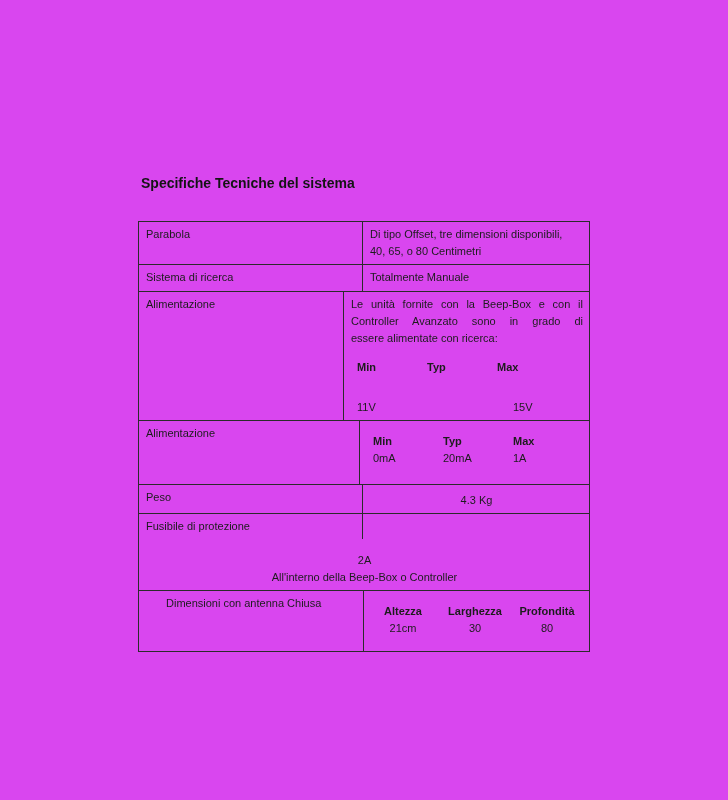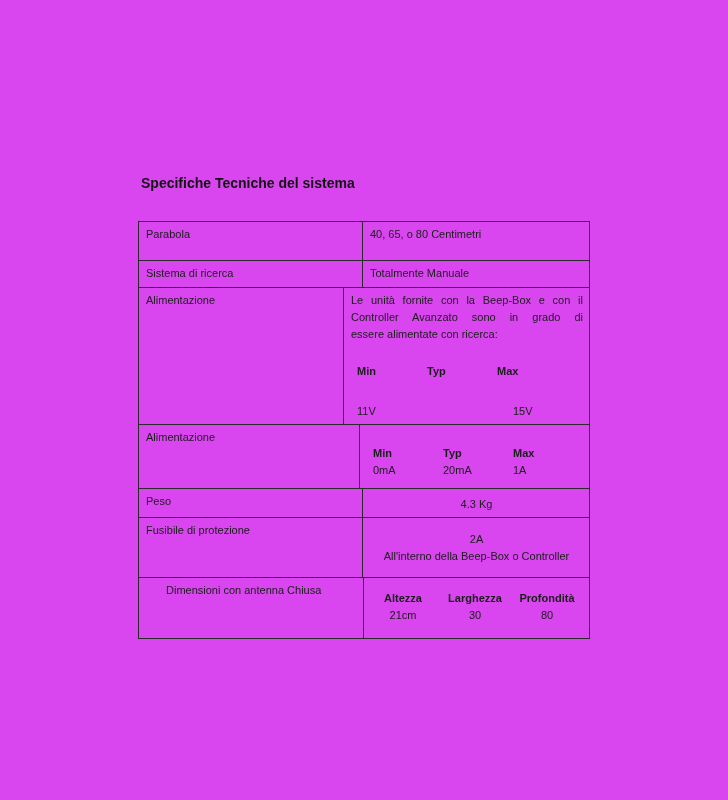--- a/index.html
+++ b/index.html
@@ -19,26 +19,26 @@
   .row { display:flex; border-bottom:1.5px solid #2b2b2b; box-sizing:border-box; }
   .row:last-child { border-bottom:none; }
   .cell { box-sizing:border-box; padding:4px 6px 4px 7px; }
   .cell.label { width:224px; border-right:1.5px solid #2b2b2b; }
   .cell.value { flex:1; }
   .r0 { min-height:38.5px; }
   .r1 { min-height:27px; }
   .r2 { min-height:111px; }
   .r3 { min-height:64px; }
   .r4 { min-height:29px; }
-  .r5 { min-height:60px; }
+  .r5 { min-height:60px;flex-direction:column; }
   .r6 { min-height:60px;margin-left:20px; }
   .jline { text-align:justify; text-align-last:justify; }
   .mcols { display:flex; padding-left:6px; }
   .mcols span { width:70px; }
-  .mcols.head span { font-weight:bold;margin-top:8px; }
+  .mcols.head span { font-weight:bold; }
   .r2 .mcols.head { margin-top:12px; }
   .r2 .mcols.vals { margin-top:23px;gap:8px; }
   .r3 .mcols.head { margin-top:8px; }
   .r3 .mcols.vals { }
   .r4 .cell.value { text-align:center; padding-top:7px; }
   .r5 .cell.value { text-align:center; padding-top:13px; }
   .dims { display:flex; margin-left:-4px; text-align:center; }
   .dims span { width:72px; }
   .dims.head { margin-top:8px; font-weight:bold; }
 </style>
@@ -47,20 +47,21 @@
 
 <div class="canvas">
 
   <div class="title">Specifiche Tecniche del sistema</div>
 
   <div class="spec-table">
 
     <div class="row r0">
       <div class="cell label">Parabola</div>
       <div class="cell value">
+        <div>Di tipo Offset, tre dimensioni disponibili,</div>
         <div>40, 65, o 80 Centimetri</div>
       </div>
     </div>
 
     <div class="row r1">
       <div class="cell label">Sistema di ricerca</div>
       <div class="cell value">
         <div>Totalmente Manuale</div>
       </div>
     </div>

